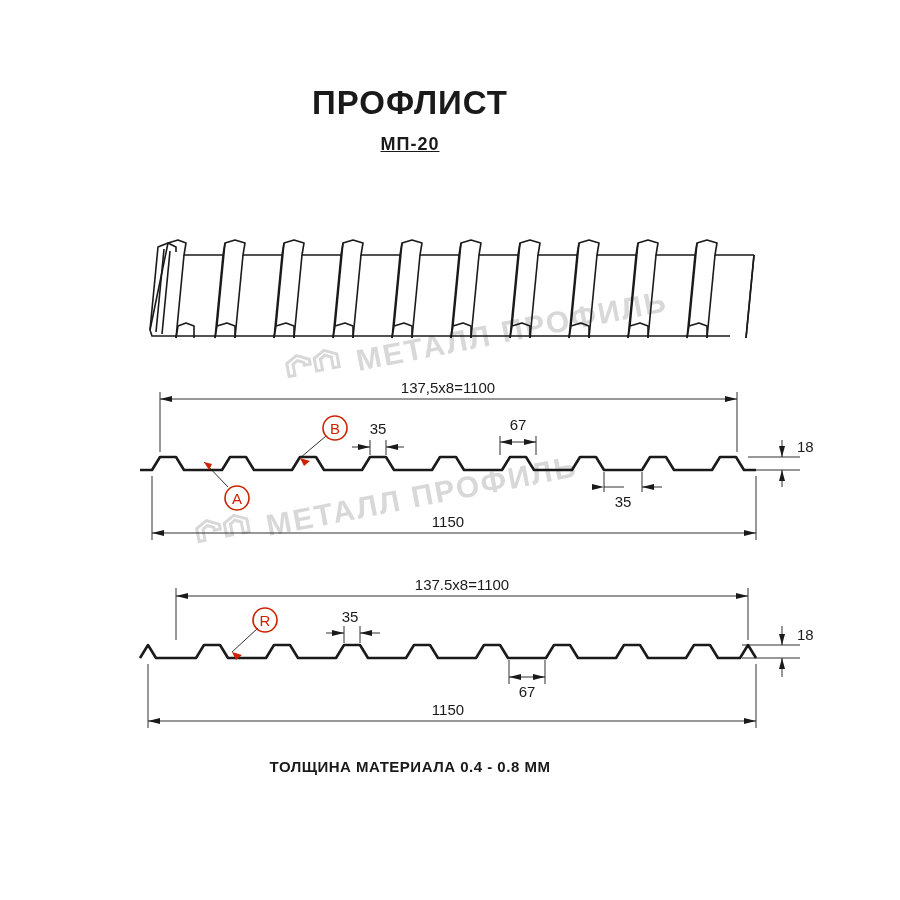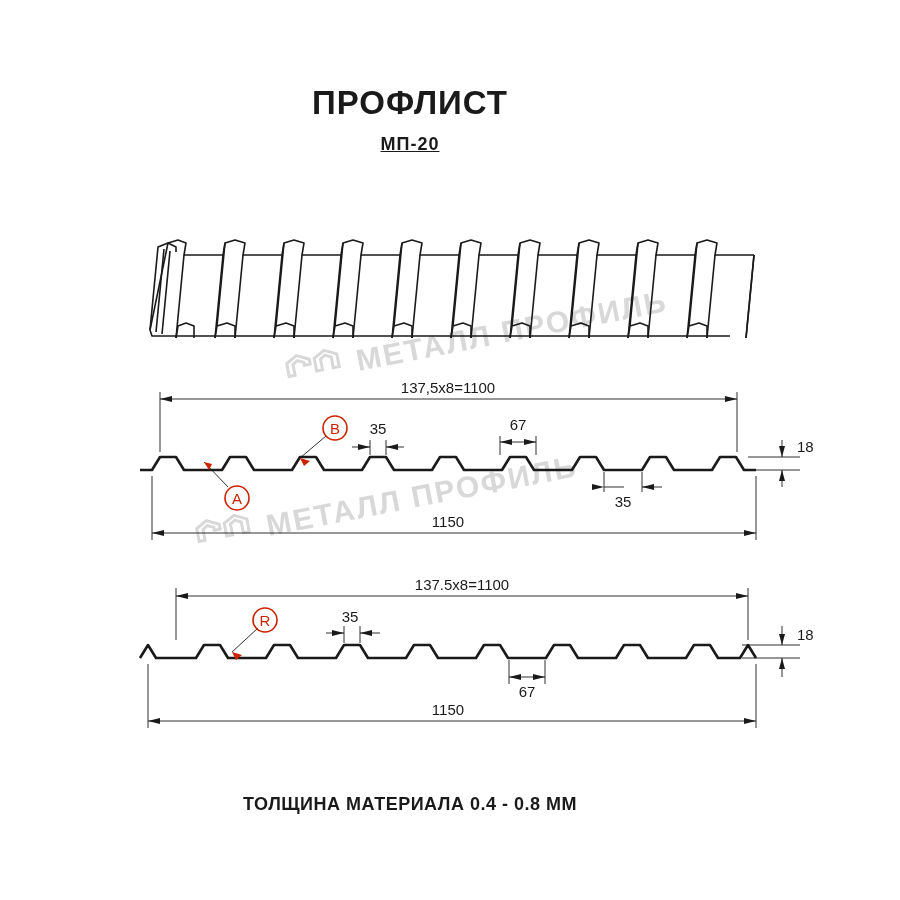--- a/index.html
+++ b/index.html
@@ -32,22 +32,22 @@
   #product-title {
     top: 84px;
     font-size: 33px;
   }
   #product-code {
     top: 134px;
     font-size: 18px;
     text-decoration: underline;
   }
   #material-note {
-    top: 794px;
-    font-size: 18px;
+    top: 758px;
+    font-size: 15px;
     letter-spacing: 0.5px;
   }
   .wm {
     position: absolute;
     font-family: "Liberation Sans", sans-serif;
     font-weight: bold;
     color: #d8d8d8;
     font-size: 30px;
     letter-spacing: 2px;
     transform: rotate(-11deg);

